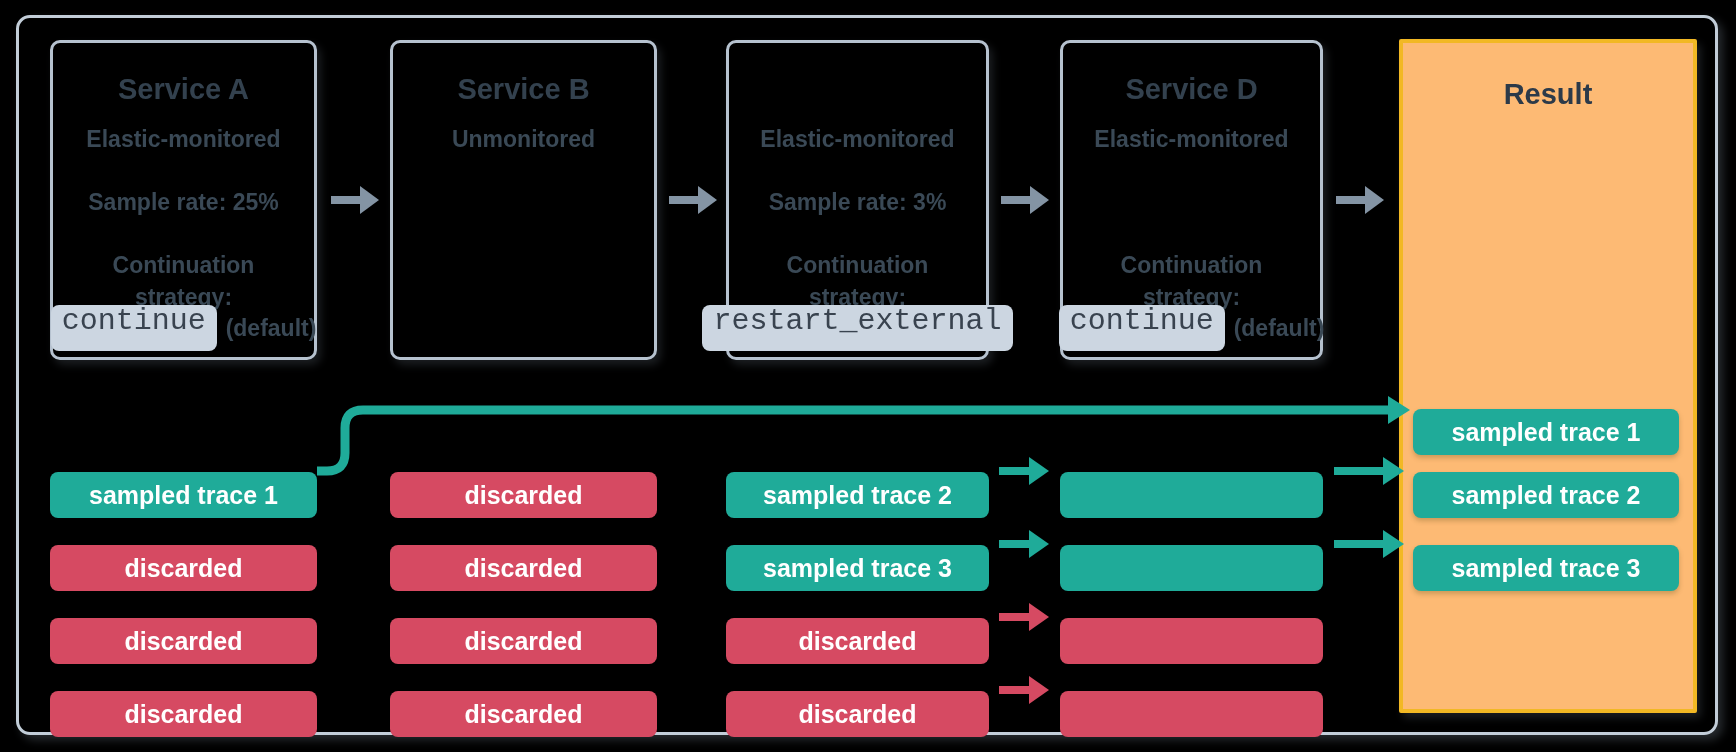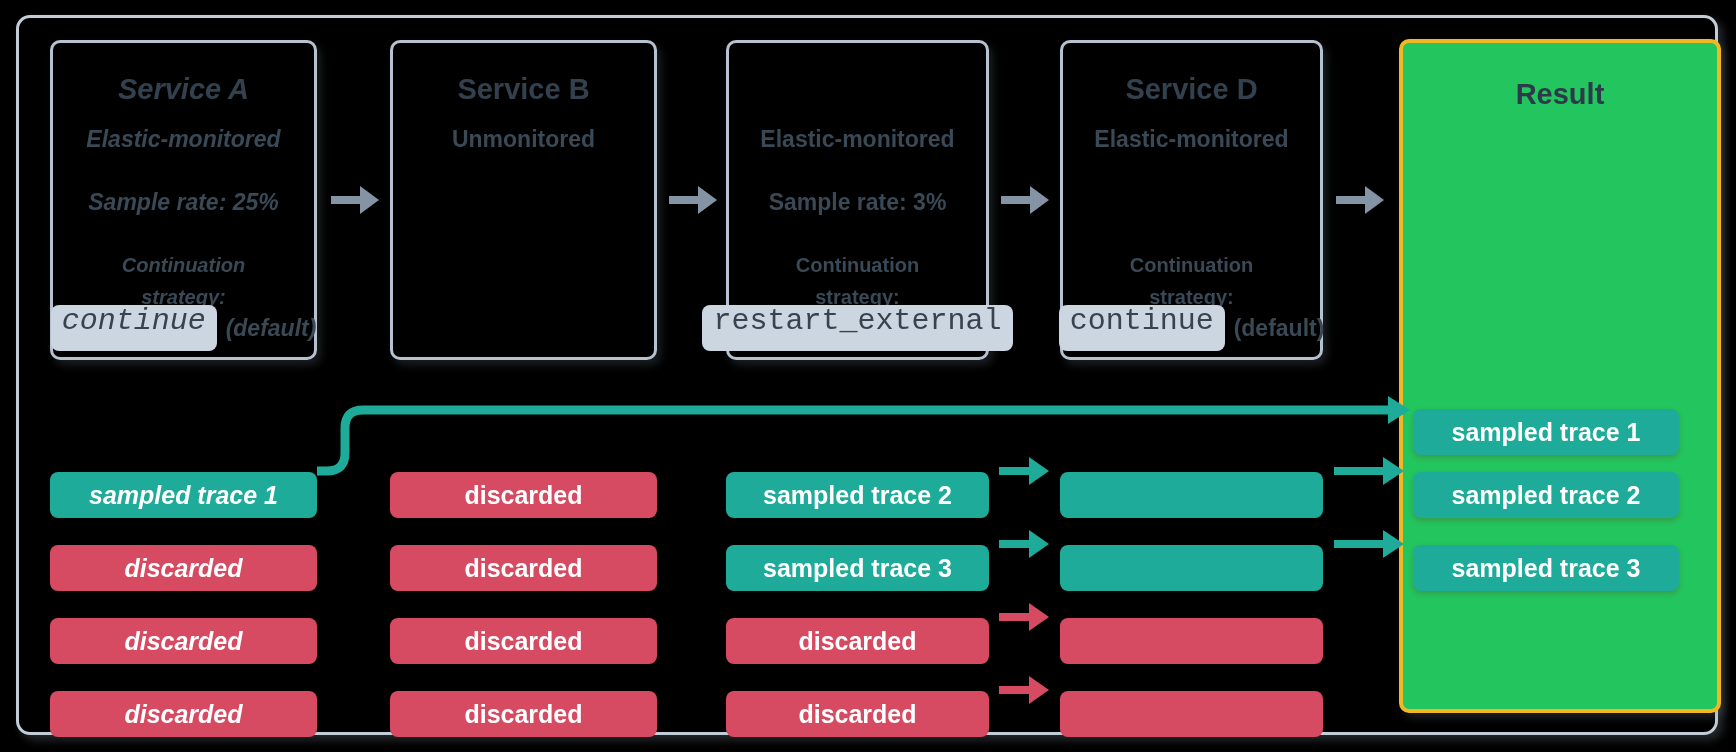--- a/index.html
+++ b/index.html
@@ -14,50 +14,50 @@
   }
   .service-box{
     position:absolute;top:40px;height:320px;
     border:3px solid #B6C2CF;border-radius:10px;box-sizing:border-box;
     box-shadow:4px 5px 8px rgba(125,138,152,0.22);
     text-align:center;color:#3A4956;z-index:2;
   }
   .svc-title{position:absolute;left:0;width:100%;top:28px;font-size:29px;line-height:36px;font-weight:700;color:#33414E;}
   .svc-sub{position:absolute;left:0;width:100%;top:82px;font-size:23px;line-height:28px;font-weight:600;}
   .svc-rate{position:absolute;left:0;width:100%;top:145px;font-size:23px;line-height:28px;font-weight:600;}
-  .svc-cont{position:absolute;left:0;width:100%;top:206px;font-size:20px;line-height:32px;font-weight:600;}
+  .svc-cont{position:absolute;left:0;width:100%;top:206px;font-size:23px;line-height:32px;font-weight:600;}
   .svc-chip-row{
     position:absolute;left:0;width:100%;top:266px;height:38px;
     display:flex;align-items:center;justify-content:center;gap:9px;
   }
   .code-chip{
     display:inline-block;background:#CCD6E1;color:#39434F;border-radius:8px;
     padding:3px 11px 17px 11px;
     font-family:"Liberation Mono","DejaVu Sans Mono",monospace;
     font-size:30px;line-height:26px;
   }
   .chip-suffix{font-size:23px;font-weight:600;color:#3A4956;}
   .chip-suffix:empty{display:none;}
   .result-box{
-    position:absolute;left:1399px;top:39px;width:322px;height:674px;
-    background:#22c55e;border:4px solid #F2B824;border-radius:10px;box-sizing:border-box;
+    position:absolute;left:1399px;top:39px;width:298px;height:674px;
+    background:#fdba74;border:4px solid #F2B824;border-radius:2px;box-sizing:border-box;
     box-shadow:4px 5px 8px rgba(125,138,152,0.22);
     text-align:center;z-index:2;
   }
   .result-title{position:absolute;left:0;width:100%;top:33px;font-size:29px;line-height:36px;font-weight:700;color:#2C3A49;}
   .pill{
     position:absolute;height:46px;border-radius:8px;z-index:4;
     display:flex;align-items:center;justify-content:center;
     color:#ffffff;font-size:25px;font-weight:600;margin-top:24px;
   }
   .pill.sampled{background:#1FAB99;}
   .pill.discarded{background:#D64A62;}
   .pill.in-result{box-shadow:0 3px 5px rgba(95,80,25,0.30);}
   
-  .col-a{left:50px;width:267px;font-style:italic;}
+  .col-a{left:50px;width:267px;}
   .col-b{left:390px;width:267px;}
   .col-c{left:726px;width:263px;}
   .col-d{left:1060px;width:263px;}
   .col-r{left:1413px;width:266px;}
   
   .row-0{top:385px;} 
   .row-1{top:448px;}
   .row-2{top:521px;}
   .row-3{top:594px;}
   .row-4{top:667px;}

